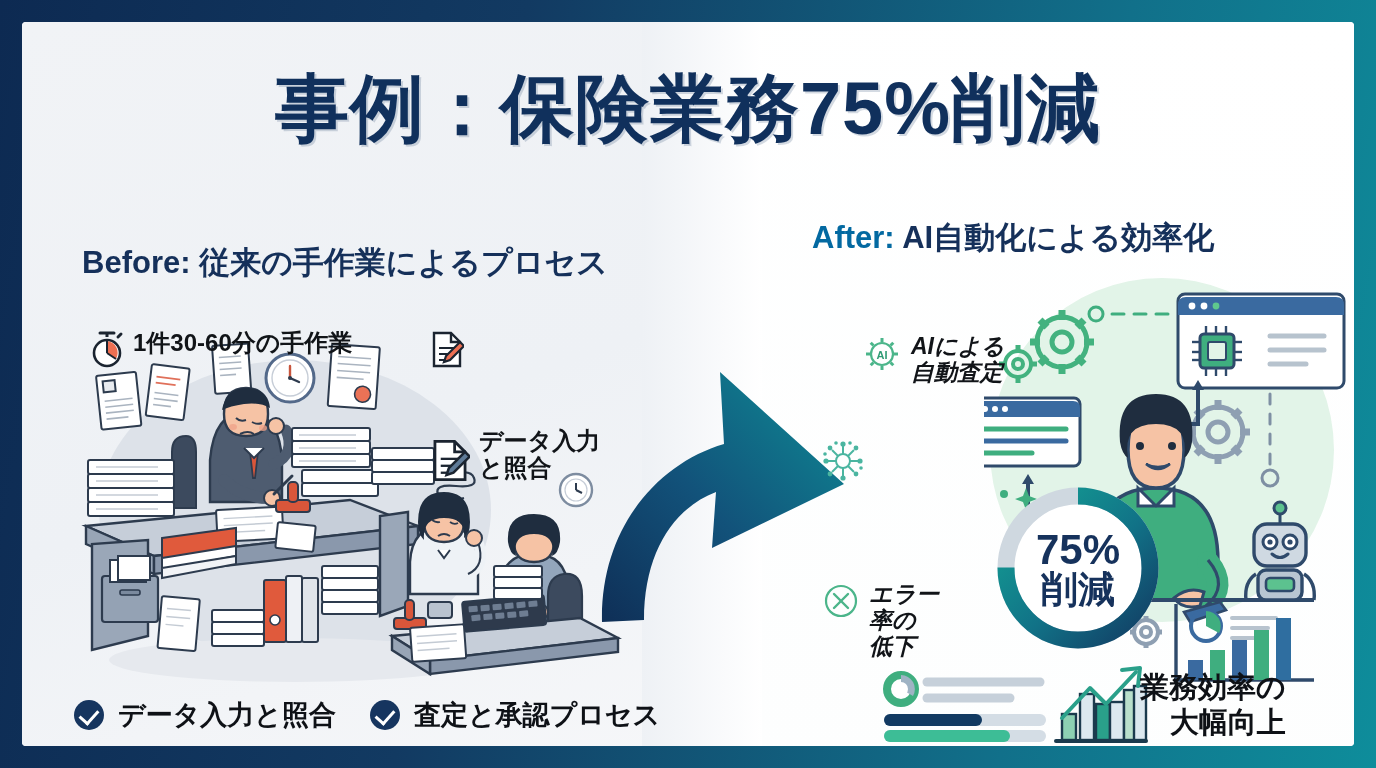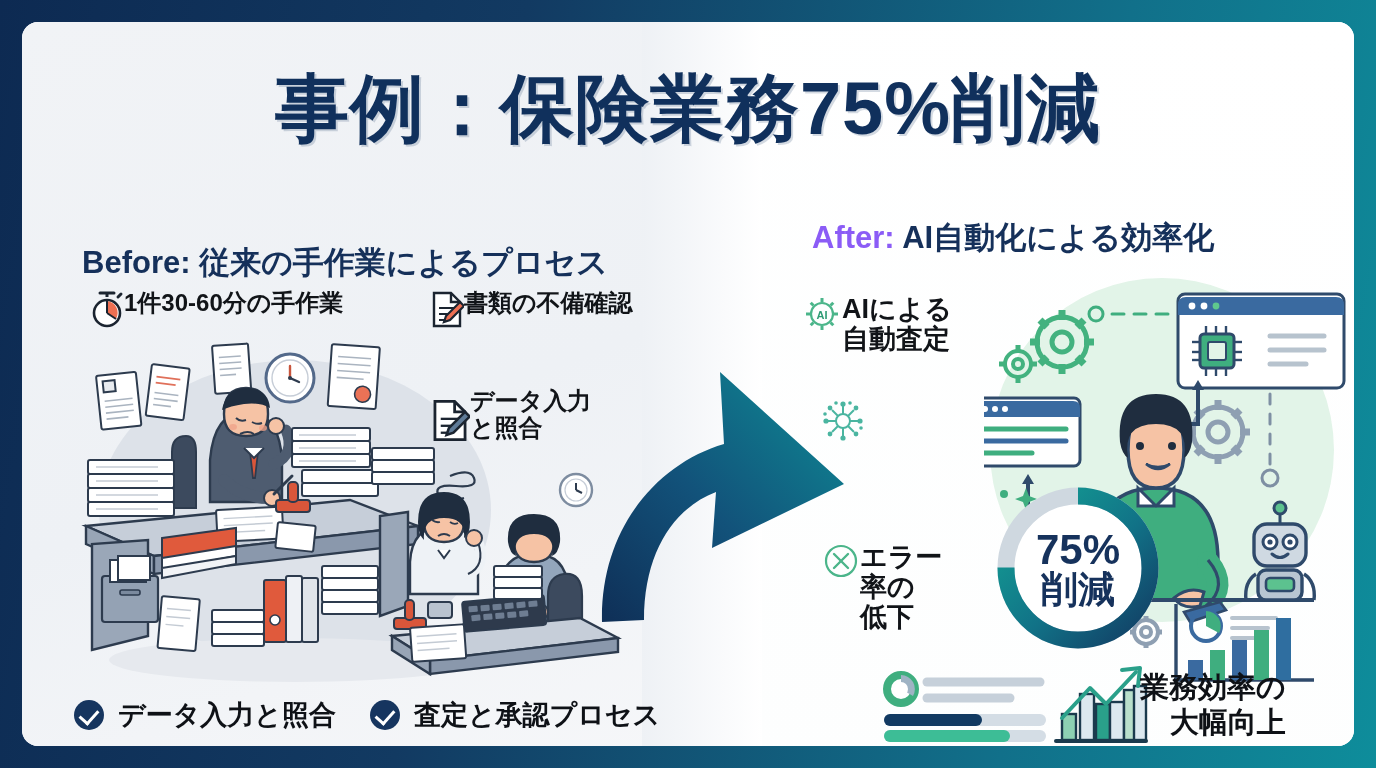--- a/index.html
+++ b/index.html
@@ -10,21 +10,21 @@
   }
   #slide {
     position: relative;
     width: 1376px; height: 768px;
     background: linear-gradient(100deg, #0d2a52 0%, #123a62 35%, #11708a 75%, #0e8d9b 100%);
   }
   #card {
     position: absolute;
     left: 22px; top: 22px;
     width: 1332px; height: 724px;
-    border-radius: 16px;
+    border-radius: 4px;
     overflow: hidden;
     background: #ffffff;
   }
   
   #bg-left {
     position: absolute; left: 0; top: 0; width: 700px; height: 100%;
     background: linear-gradient(160deg,#f1f3f6 0%, #eef1f5 55%, #f6f7f9 100%);
   }
   #bg-right {
     position: absolute; left: 640px; top: 0; width: 692px; height: 100%;
@@ -50,42 +50,43 @@
   
   .sec-head {
     position: absolute;
     font-size: 31px; font-weight: bold;
     color: #15305a;
     white-space: nowrap;
     z-index: 40;
   }
   #before-head { left: 60px; top: 195px; margin-top: 25px; }
   #after-head  { left: 790px; top: 195px; }
-  .head-accent-teal { color: #8b5cf6; }
+  .head-accent-teal { color: #0369a1; }
   .head-accent-navy { color: #15305a; }
 
   
   .feat {
     position: absolute;
-    display: flex; align-items: flex-start; gap: 0;
+    display: flex; align-items: flex-start; gap: 9px;
     z-index: 40;
+    margin-top: 40px;
   }
   .feat .txt {
     font-size: 24px; font-weight: bold; color: #111418;
     line-height: 1.12; white-space: pre-line;
   }
   #feat-b1 { left: 68px;  top: 268px; }
   #feat-b2 { left: 408px; top: 268px; }
   #feat-b3 { left: 408px; top: 366px; align-items: flex-end; }
 
   
-  #feat-a1 { left: 780px; top: 272px; }
+  #feat-a1 { left: 840px; top: 272px; }
   #feat-a2 { left: 800px; top: 378px; }
   #feat-a3 { left: 800px; top: 520px; }
-  .feat-a .txt { font-size: 27px; }
+  .feat-a .txt { font-size: 23px; font-style: italic; }
 
   
   .check-row {
     position: absolute; left: 52px; top: 675px;
     display: flex; align-items: center; gap: 34px;
     z-index: 45;
   }
   .check-item { display: flex; align-items: center; gap: 14px; }
   .check-item .txt {
     font-size: 27px; font-weight: bold; color: #0e1116; white-space: nowrap;
@@ -637,21 +638,20 @@
       <svg width="34" height="38" viewBox="0 0 34 38">
         <path d="M4 3 h17 l9 9 v24 h-26 z" fill="#fff" stroke="#1b2430" stroke-width="2.4"></path>
         <path d="M21 3 v9 h9" fill="none" stroke="#1b2430" stroke-width="2.4"></path>
         <g stroke="#1b2430" stroke-width="2">
             <line x1="9" y1="18" x2="24" y2="18"></line>
             <line x1="9" y1="24" x2="22" y2="24"></line>
             <line x1="9" y1="30" x2="18" y2="30"></line>
           </g>
         <path d="M30 12 l4 4 l-14 14 l-6 2 l2 -6 z" fill="#ee6f52" stroke="#1b2430" stroke-width="2.2"></path>
       </svg>
-      <div class="txt">書類の不備確認</div>
     </div>
 
     <div class="feat" id="feat-b3">
       <svg width="40" height="44" viewBox="0 0 34 38">
         <path d="M4 3 h17 l9 9 v24 h-26 z" fill="#fff" stroke="#1b2430" stroke-width="2.4"></path>
         <path d="M21 3 v9 h9" fill="none" stroke="#1b2430" stroke-width="2.4"></path>
         <g stroke="#1b2430" stroke-width="2">
             <line x1="9" y1="18" x2="24" y2="18"></line>
             <line x1="9" y1="24" x2="22" y2="24"></line>
             <line x1="9" y1="30" x2="18" y2="30"></line>

